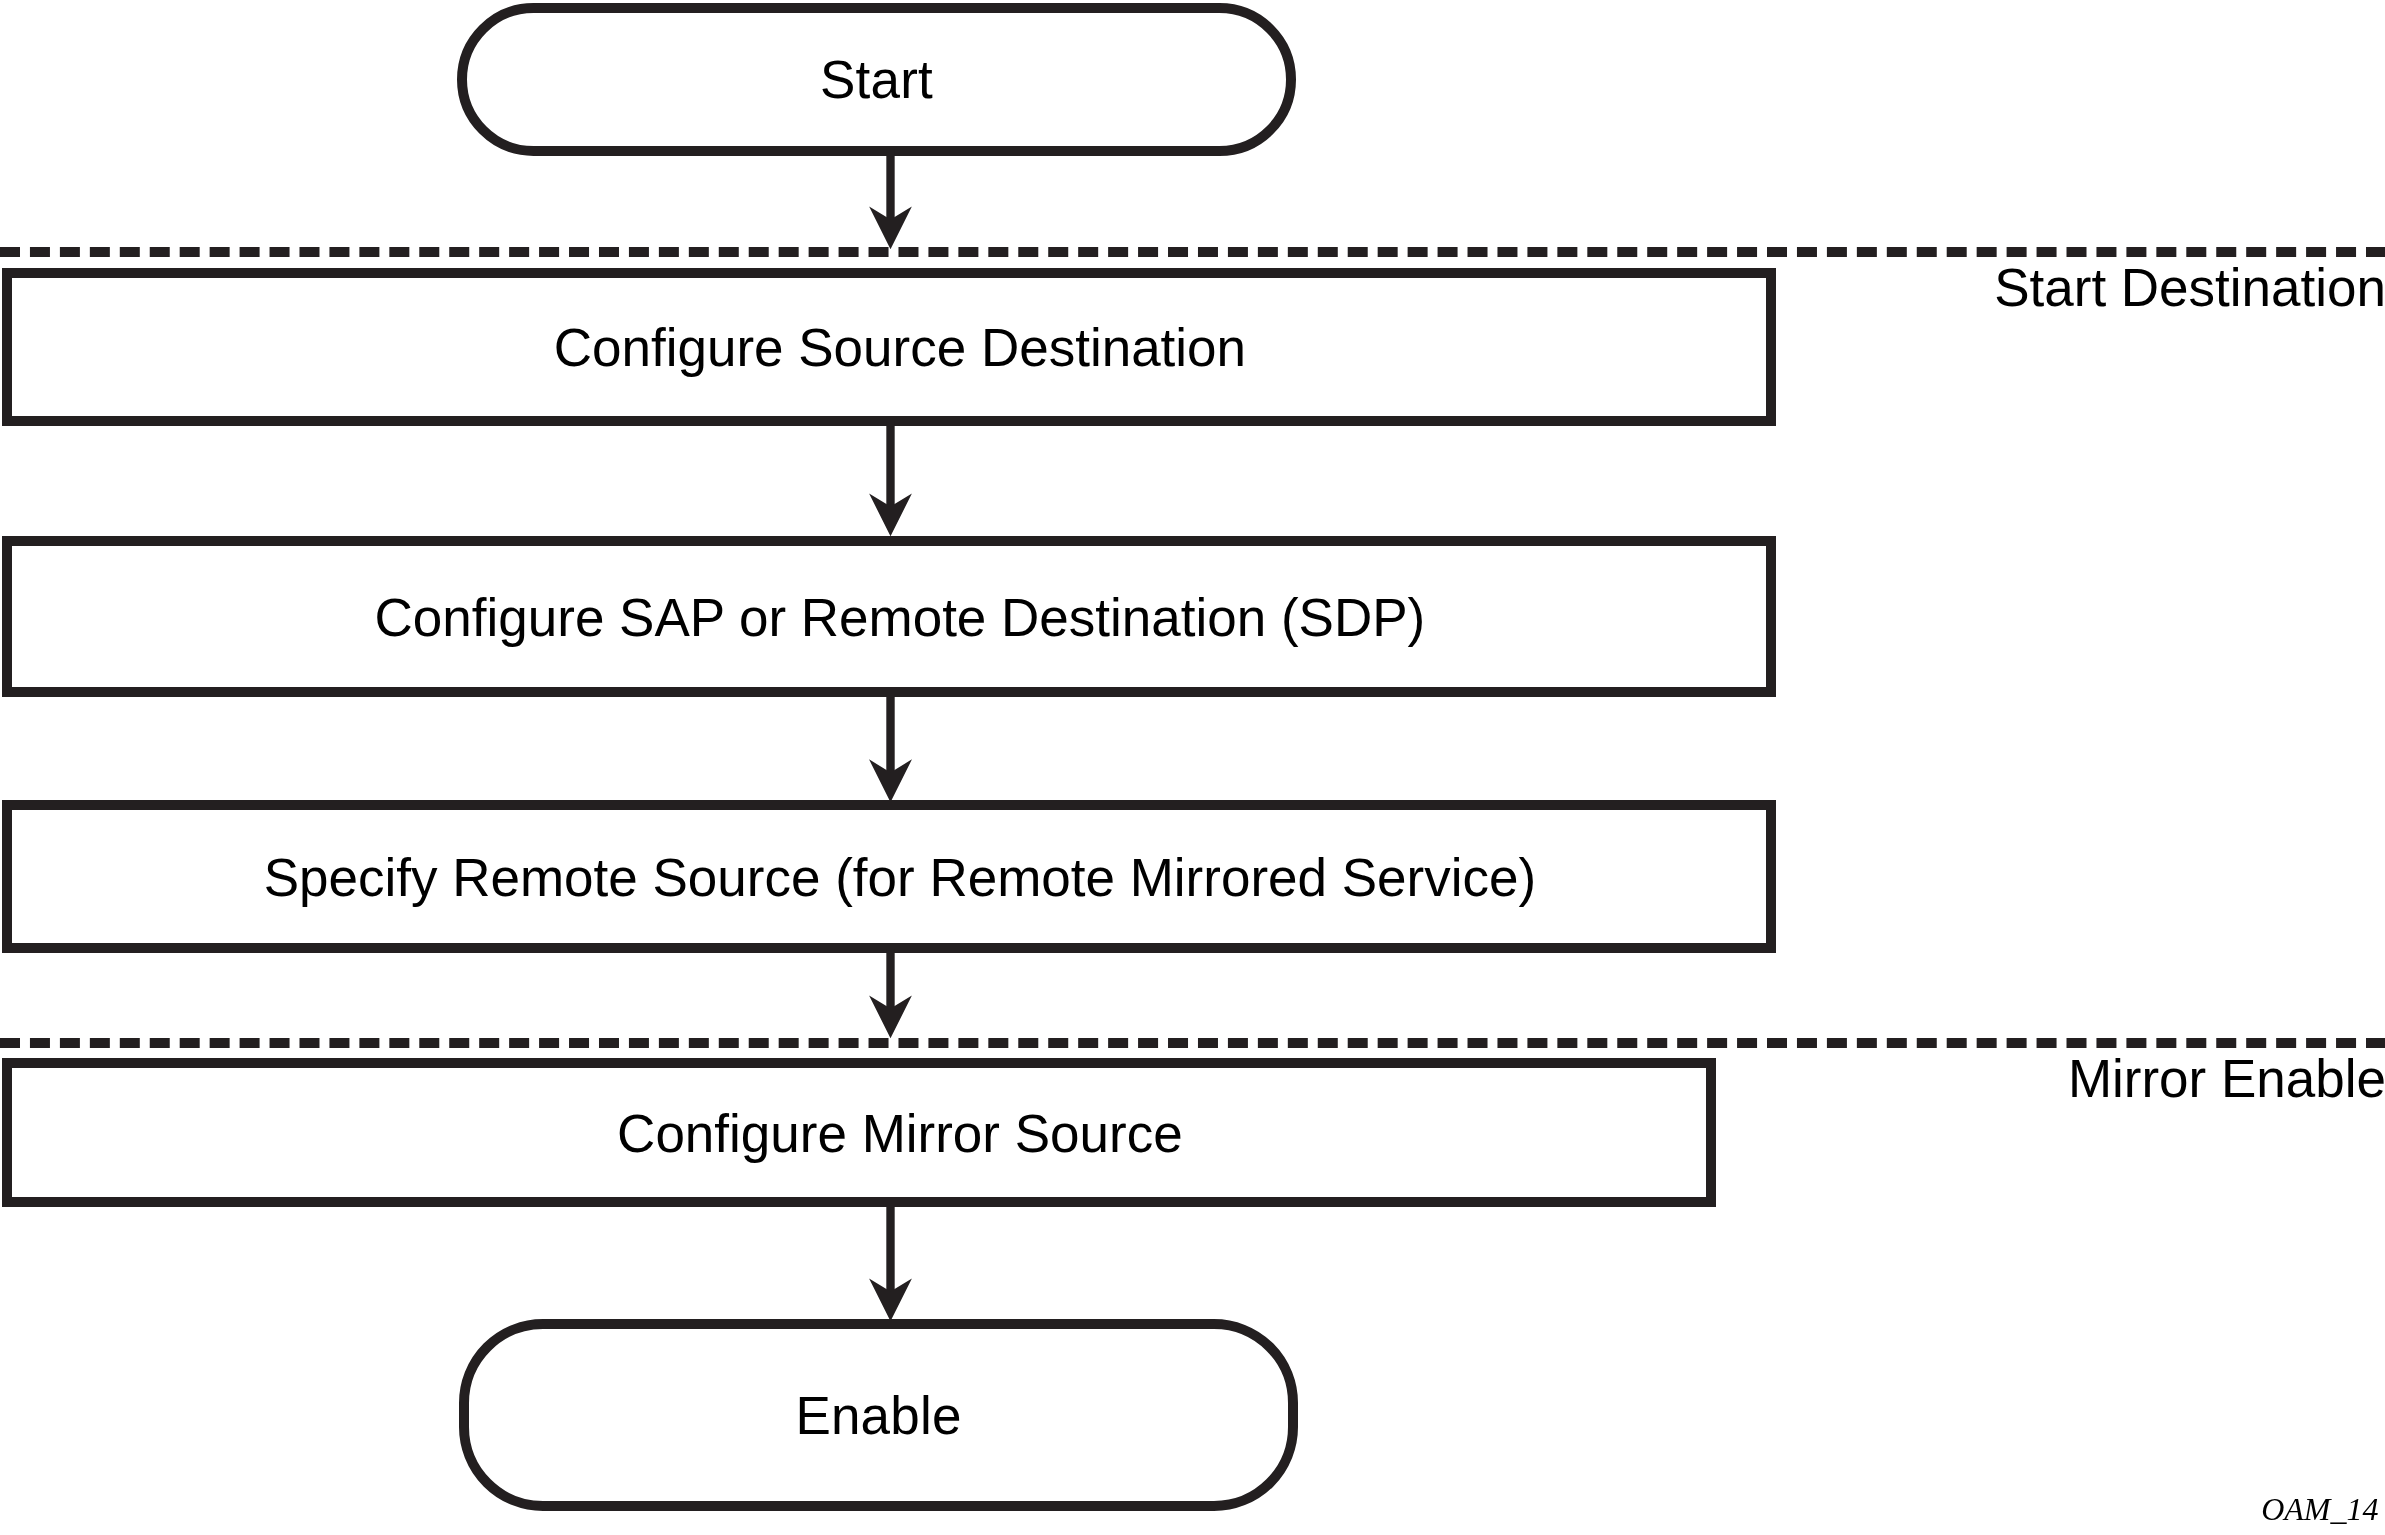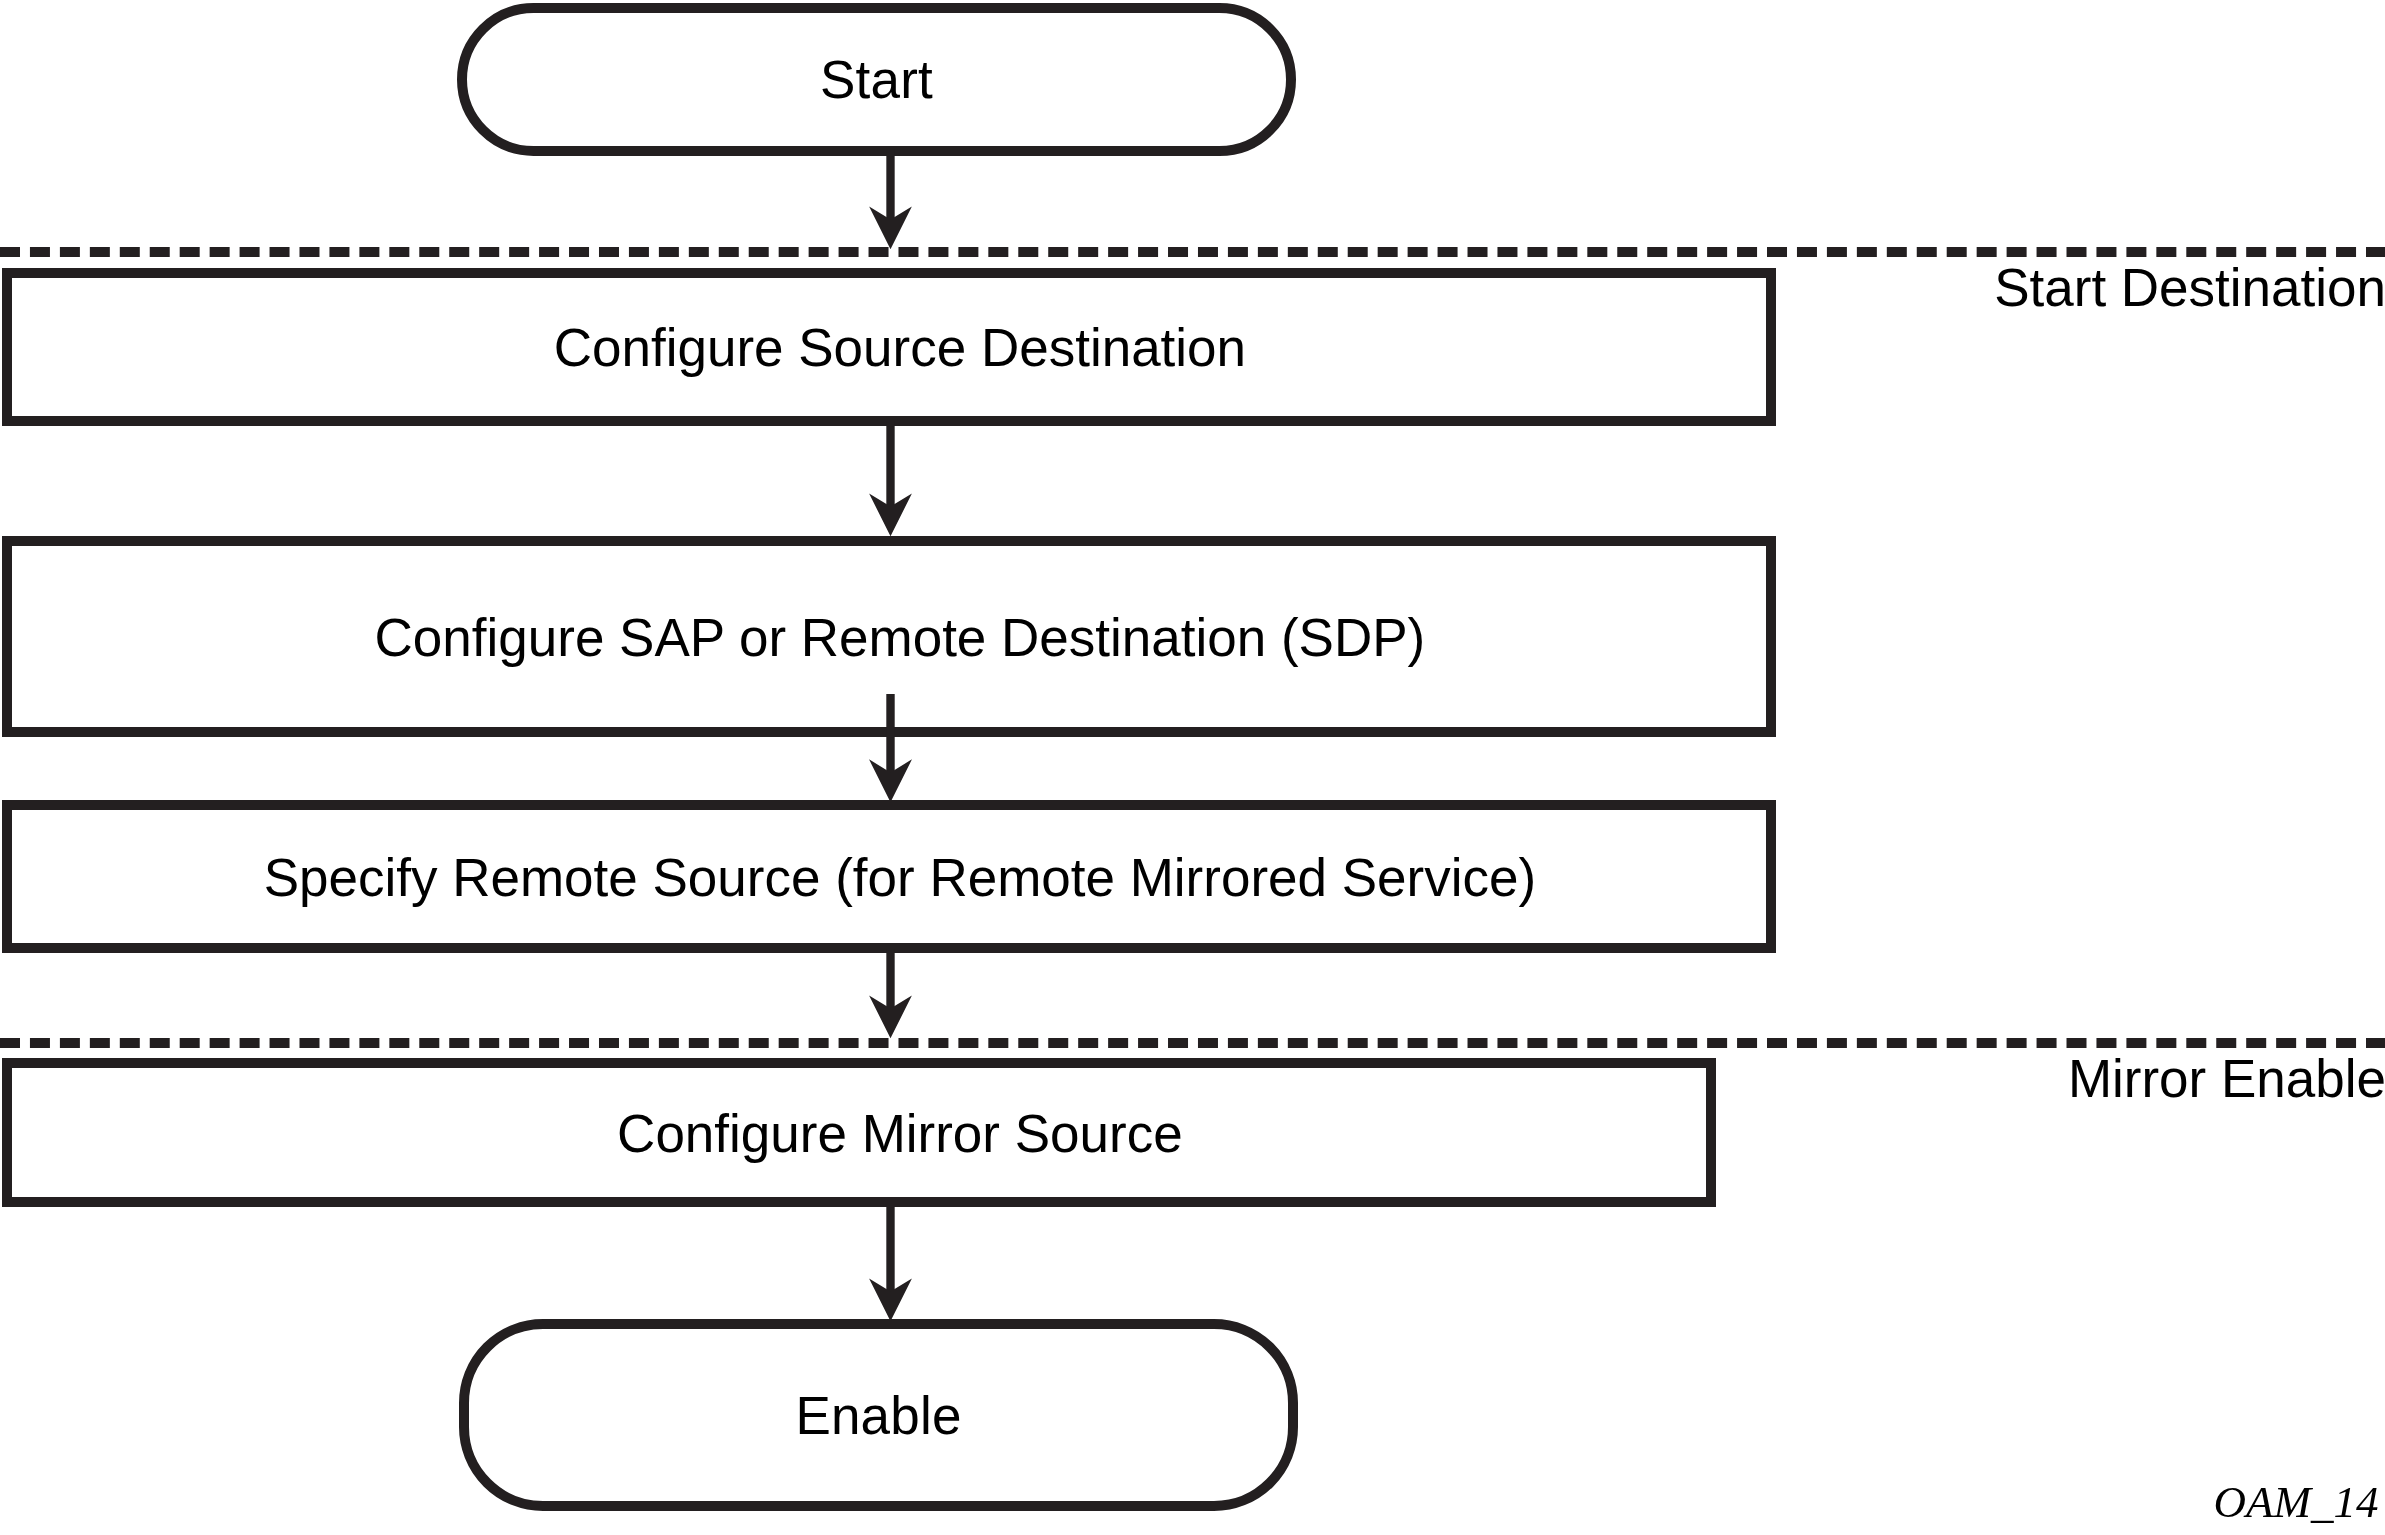--- a/index.html
+++ b/index.html
@@ -77,21 +77,21 @@
   .connector {
     position: absolute;
     overflow: visible;
   }
 
   
   .figure-id {
     position: absolute;
     font-family: "Liberation Serif", serif;
     font-style: italic;
-    font-size: 45px;
+    font-size: 32px;
     color: #000000;
     white-space: nowrap;
   }
 </style>
 </head>
 <body>
 
 <div id="canvas">
 
   <div class="pill" style="left:457px; top:2.8px; width:839px; height:153px;text-align:center;">
@@ -109,21 +109,21 @@
 
   <div class="procbox" style="left:1.9px; top:268px; width:1774px; height:158px;">
     <span class="label" style="left:888px;">Configure Source Destination</span>
   </div>
 
   <svg class="connector" style="left:839px; top:421px; width:103px; height:119px;" viewBox="0 0 110 128">
     <line x1="55" y1="0" x2="55" y2="114" stroke="#231f20" stroke-width="9"></line>
     <path d="M 55 124 L 32 78 L 55 92 L 78 78 Z" fill="#231f20"></path>
   </svg>
 
-  <div class="procbox" style="left:1.9px; top:536px; width:1774px; height:201px;">
+  <div class="procbox" style="left:1.9px; top:536px; width:1774px; height:161px;">
     <span class="label" style="left:888px;">Configure SAP or Remote Destination (SDP)</span>
   </div>
 
   <svg class="connector" style="left:839px; top:694px; width:103px; height:112px;" viewBox="0 0 110 120">
     <line x1="55" y1="0" x2="55" y2="106" stroke="#231f20" stroke-width="9"></line>
     <path d="M 55 116 L 32 70 L 55 84 L 78 70 Z" fill="#231f20"></path>
   </svg>
 
   <div class="procbox" style="left:1.9px; top:800px; width:1774px; height:153px;">
     <span class="label" style="left:888px;text-align:right;">Specify Remote Source (for Remote Mirrored Service)</span>

